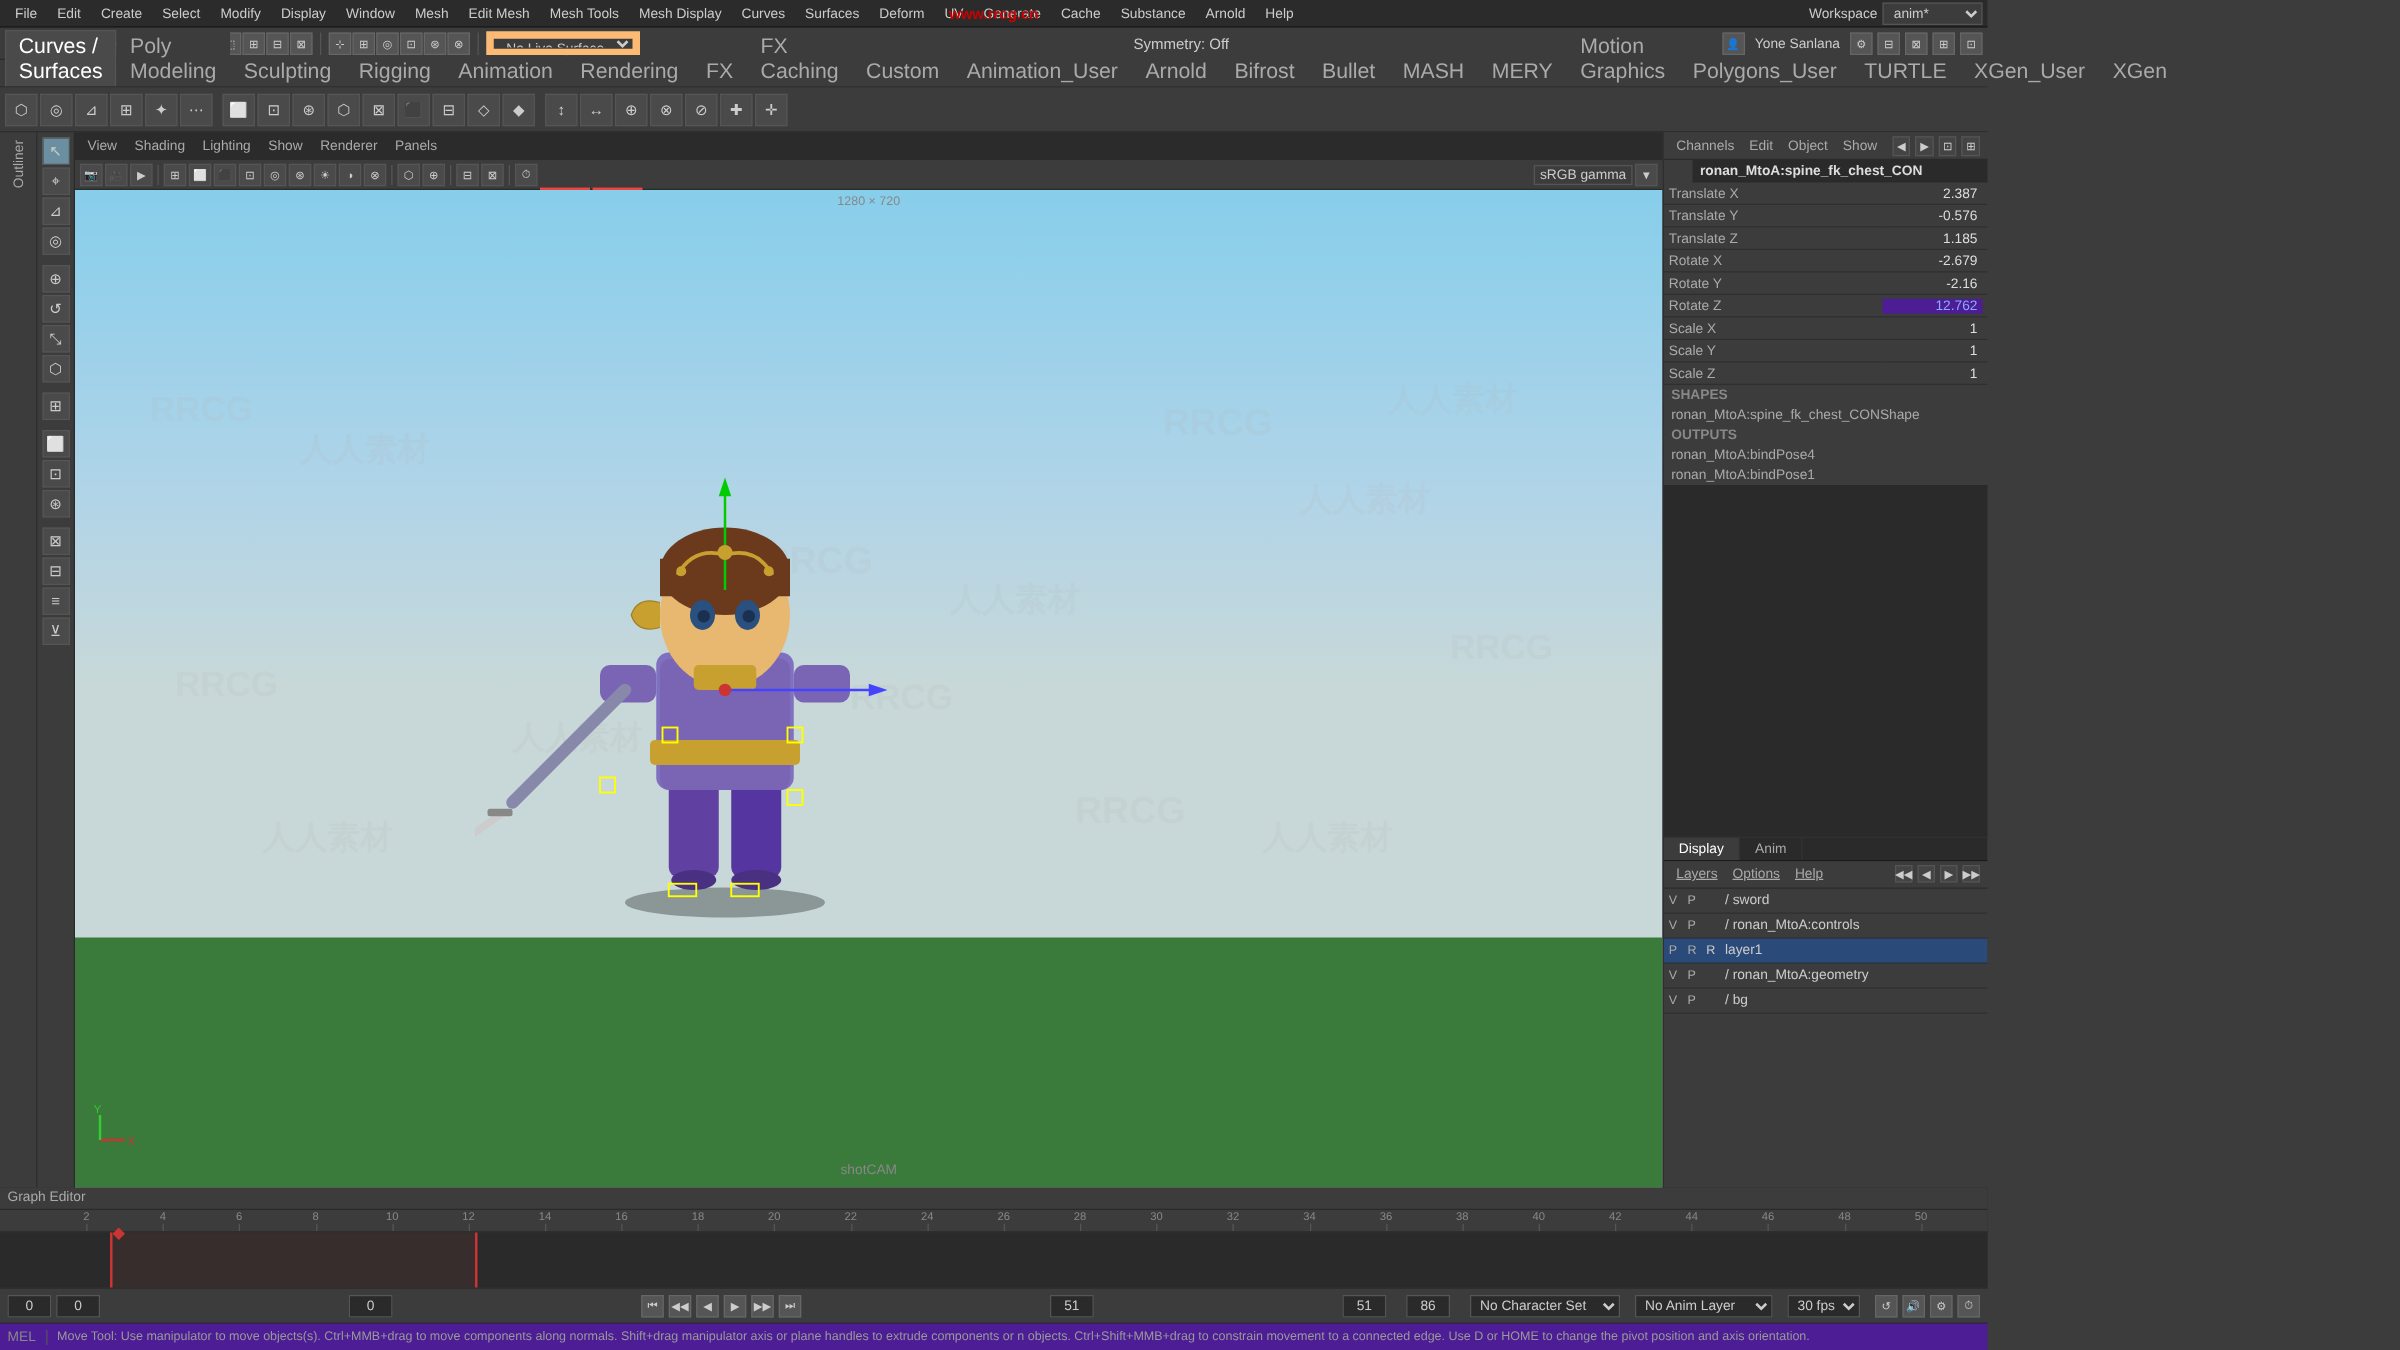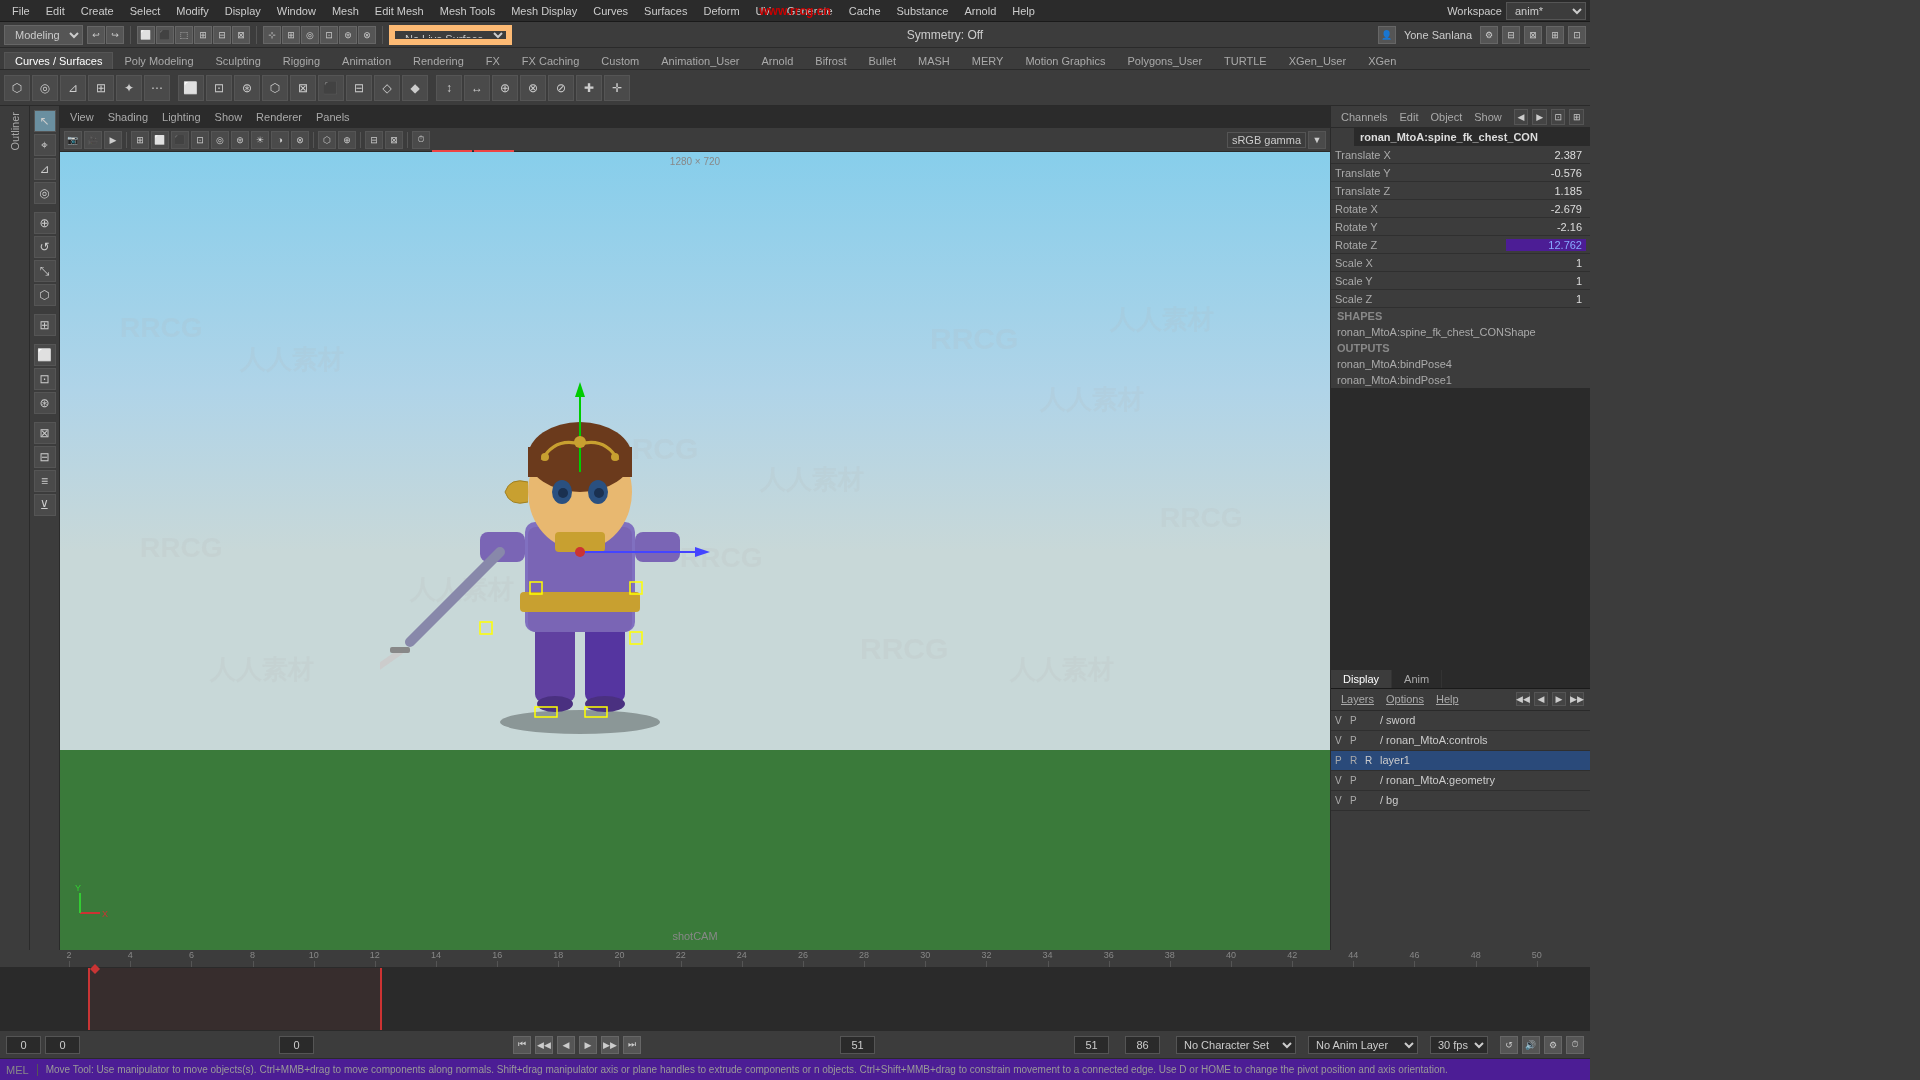--- a/index.html
+++ b/index.html
@@ -110,21 +110,21 @@
     #shelf-tabs {
       height: 22px;
       background: #3c3c3c;
       display: flex;
       align-items: flex-end;
       padding: 0 4px;
       border-bottom: 1px solid #2a2a2a;
     }
     .shelf-tab {
       padding: 2px 10px;
-      font-size: 11px;
+      font-size: 17px;
       color: #aaa;
       cursor: pointer;
       border: 1px solid transparent;
       border-bottom: none;
       background: #3c3c3c;
     }
     .shelf-tab.active {
       background: #4a4a4a;
       color: #fff;
       border-color: #555;
@@ -963,20 +963,21 @@
           <span style="color:#aaa;font-size:10px;width:12px;">V</span>
           <span style="color:#aaa;font-size:10px;width:12px;">P</span>
           <span style="font-size:10px;width:12px;"></span>
           <span class="layer-name">/ bg</span>
         </div>
       </div>
     </div>
   </div>
 
   <div id="timeline-area">
+    <div class="graph-editor-title">Graph Editor</div>
     <div class="timeline-numbers-row" id="timeline-numbers-row">
 
     <span class="timeline-num" style="left: 4.34615%;">2</span>
         <div style="position: absolute; bottom: 0px; left: 4.34615%; width: 1px; height: 6px; background: rgb(85, 85, 85);"></div>
         <span class="timeline-num" style="left: 8.19231%;">4</span>
         <div style="position: absolute; bottom: 0px; left: 8.19231%; width: 1px; height: 6px; background: rgb(85, 85, 85);"></div>
         <span class="timeline-num" style="left: 12.0385%;">6</span>
         <div style="position: absolute; bottom: 0px; left: 12.0385%; width: 1px; height: 6px; background: rgb(85, 85, 85);"></div>
         <span class="timeline-num" style="left: 15.8846%;">8</span>
         <div style="position: absolute; bottom: 0px; left: 15.8846%; width: 1px; height: 6px; background: rgb(85, 85, 85);"></div>

